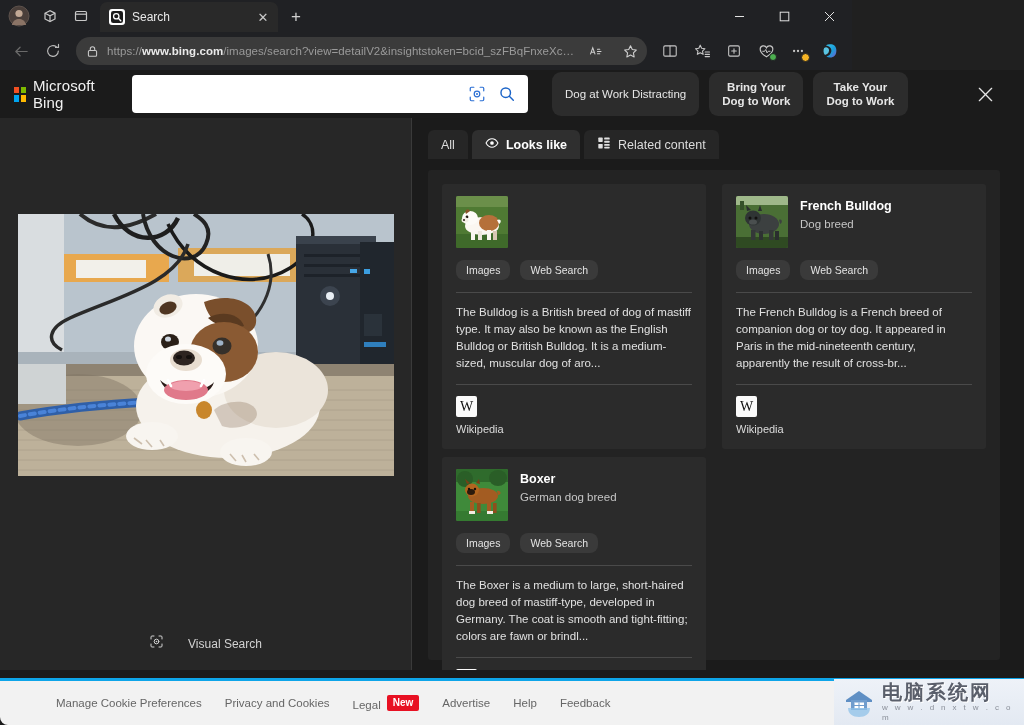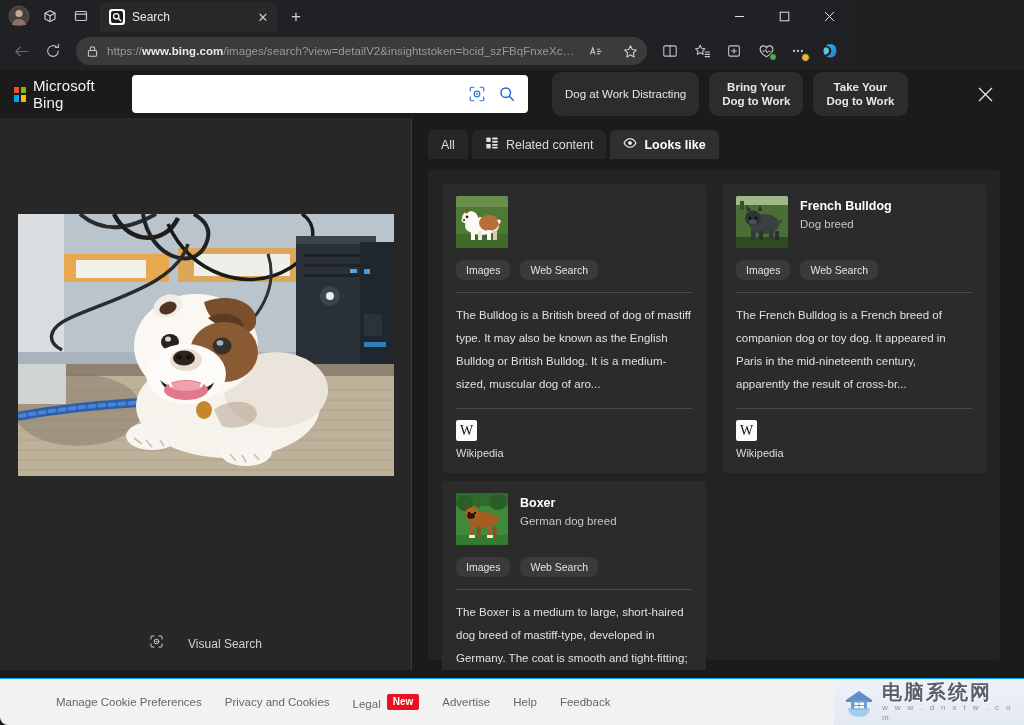--- a/index.html
+++ b/index.html
@@ -183,34 +183,34 @@
   }
   .kmeta { padding-top: 2px; }
   .ktitle { font-size:12.5px; font-weight:700; color:#ffffff; line-height:16px; }
   .ksub { font-size:11.5px; color:#c5c5c5; margin-top:3px; line-height:15px; }
   .kbtns { display:flex; gap:10px; margin-top: 12px; }
   .kbtn {
     background:#3a3a3a; border-radius:8px; height:20px; padding: 0 10px;
     display:flex; align-items:center; font-size:10.5px; color:#e3e3e3;
   }
   .kdiv { height:1px; background:#4a4a4a; margin: 12px 0 11px 0; }
-  .kdesc { font-size:11.5px; color:#e0e0e0; line-height:23px; }
+  .kdesc { font-size:11.5px; color:#e0e0e0; line-height:17px; }
   .ksrc { margin-top: 10px; }
   .wiki-mark {
     width: 21px; height:21px; background:#fbfbfb; border-radius:2px;
     display:flex; align-items:center; justify-content:center;
     font-family:"Liberation Serif","DejaVu Serif",serif; font-size:14px;
     color:#111; line-height:1; font-weight:400;
   }
   .ksrc-label { font-size:11px; color:#dcdcdc; margin-top:6px; }
 
   
   .footer {
     position:absolute; bottom:0; left:0; width:1024px; height:47px;
-    background:#f2f2f2; border-top:1px solid #0ea5e9;
+    background:#f2f2f2; border-top:3px solid #0ea5e9;
     display:flex; align-items:center; padding-left: 56px; gap: 23px;
     border-radius: 0 0 8px 8px;
   }
   .flink { font-size:11.5px; color:#666; }
   .new-badge {
     background:#e81123; color:#fff; font-size:10px; font-weight:700;
     padding: 2px 6px; border-radius:2px; margin-left:6px; line-height:12px;
   }
   .legal-wrap { display:flex; align-items:flex-end; }
 
@@ -534,41 +534,41 @@
           <span class="vs-label">Visual Search</span>
         </div>
       </div>
 
       <div class="right-pane">
 
         <div class="tabs-row">
           <div class="rtab">
             <span>All</span>
           </div>
+          <div class="rtab active">
+            <span>
+              <svg width="14" height="14" viewBox="0 0 16 16" fill="none" stroke="#ffffff" stroke-width="1.2">
+                <path d="M1.2 8 C3 4.6 5.4 3.2 8 3.2 C10.6 3.2 13 4.6 14.8 8 C13 11.4 10.6 12.8 8 12.8 C5.4 12.8 3 11.4 1.2 8 Z"></path>
+                <circle cx="8" cy="8" r="2.1" fill="#ffffff" stroke="none"></circle>
+              </svg>
+            </span>
+            <span>Looks like</span>
+          </div>
           <div class="rtab">
             <span>
               <svg width="14" height="14" viewBox="0 0 16 16" fill="#e0e0e0">
                 <rect x="1.5" y="1.8" width="5" height="5" rx="0.7"></rect>
                 <rect x="8.2" y="1.8" width="6.3" height="2.2" rx="0.7"></rect>
                 <rect x="8.2" y="5.4" width="6.3" height="2.2" rx="0.7"></rect>
                 <rect x="1.5" y="9" width="5" height="5.2" rx="0.7"></rect>
                 <rect x="8.2" y="9" width="6.3" height="2.2" rx="0.7"></rect>
                 <rect x="8.2" y="12.4" width="6.3" height="1.8" rx="0.7"></rect>
               </svg>
             </span>
             <span>Related content</span>
-          </div>
-          <div class="rtab active">
-            <span>
-              <svg width="14" height="14" viewBox="0 0 16 16" fill="none" stroke="#ffffff" stroke-width="1.2">
-                <path d="M1.2 8 C3 4.6 5.4 3.2 8 3.2 C10.6 3.2 13 4.6 14.8 8 C13 11.4 10.6 12.8 8 12.8 C5.4 12.8 3 11.4 1.2 8 Z"></path>
-                <circle cx="8" cy="8" r="2.1" fill="#ffffff" stroke="none"></circle>
-              </svg>
-            </span>
-            <span>Looks like</span>
           </div>
         </div>
 
         <div class="cards-area">
 
           <div class="kcard">
             <div class="kcard-head">
               <div class="kthumb">
                 <svg width="52" height="52" viewBox="0 0 52 52">
                   <rect width="52" height="52" fill="#4f7a33"></rect>

